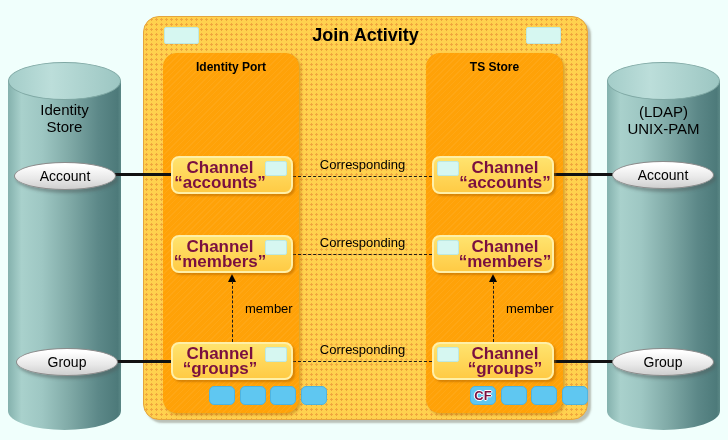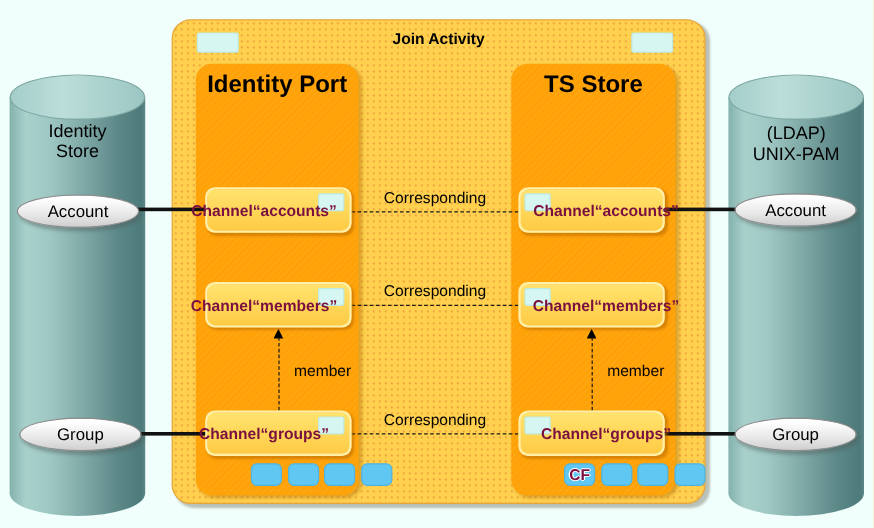--- a/index.html
+++ b/index.html
@@ -36,54 +36,54 @@
     position:absolute;left:143px;top:16px;width:445px;height:404px;border-radius:16px;
     background-color:#FFD14E;
     background-image:radial-gradient(#EFA63E 1px,transparent 1.3px);
     background-size:5px 5px;
     border:1px solid #E5A53C;box-sizing:border-box;
     box-shadow:3px 3px 2px rgba(140,140,125,0.55);
     z-index:1;
   }
   .activity-title{
     position:absolute;left:0;top:8px;width:100%;text-align:center;
-    font-size:13px;font-weight:bold;color:#000;
+    font-size:18px;font-weight:bold;color:#000;
   }
   .activity-marker{
     position:absolute;top:10px;width:35px;height:17px;border-radius:2px;
     background:#D6F7F1;border:1px solid #BDE9E2;box-sizing:border-box;
   }
   
   .port{
     position:absolute;top:53px;height:360px;border-radius:14px;z-index:2;
     background-color:#FFA208;
     background-image:repeating-linear-gradient(135deg,rgba(255,255,255,0.05) 0 1px,transparent 1px 4px);
     box-shadow:2px 2px 3px rgba(175,105,0,0.45);
   }
   .port-title{
     position:absolute;left:0;top:7px;width:100%;text-align:center;
-    font-size:20px;font-weight:bold;color:#000;
+    font-size:12px;font-weight:bold;color:#000;
   }
   
   .channel{
     position:absolute;width:122px;height:38px;border-radius:8px;z-index:5;
     background:linear-gradient(180deg,#FFE36E,#FFCB45);
     border:2px solid #FFF0A8;box-sizing:border-box;
     box-shadow:2px 2px 2px rgba(175,100,0,0.5);
   }
   .channel-marker{
     position:absolute;top:3px;width:22px;height:15px;border-radius:2px;
     background:#D6F7F1;border:1px solid #BDE9E2;box-sizing:border-box;
   }
   .mk-right{right:4px;}
   .mk-left{left:3px;}
   .ch-text{
-    position:absolute;top:1px;bottom:1px;display:flex;flex-direction:row;
+    position:absolute;top:1px;bottom:1px;display:flex;flex-direction:column;
     justify-content:center;align-items:center;
-    font-size:13px;font-weight:bold;color:#7A1040;line-height:15px;white-space:nowrap;
+    font-size:17px;font-weight:bold;color:#7A1040;line-height:15px;white-space:nowrap;
   }
   .ch-text.tx-left{left:4px;right:28px;}
   .ch-text.tx-right{left:28px;right:4px;}
   
   .hline{position:absolute;height:3px;background:#111;z-index:4;}
   .dline{position:absolute;height:0;border-top:1px dashed #1a1a1a;z-index:4;}
   .vdash{position:absolute;width:0;border-left:1px dashed #1a1a1a;z-index:4;}
   .arrowhead-up{
     position:absolute;width:0;height:0;z-index:4;
     border-left:4px solid transparent;border-right:4px solid transparent;

